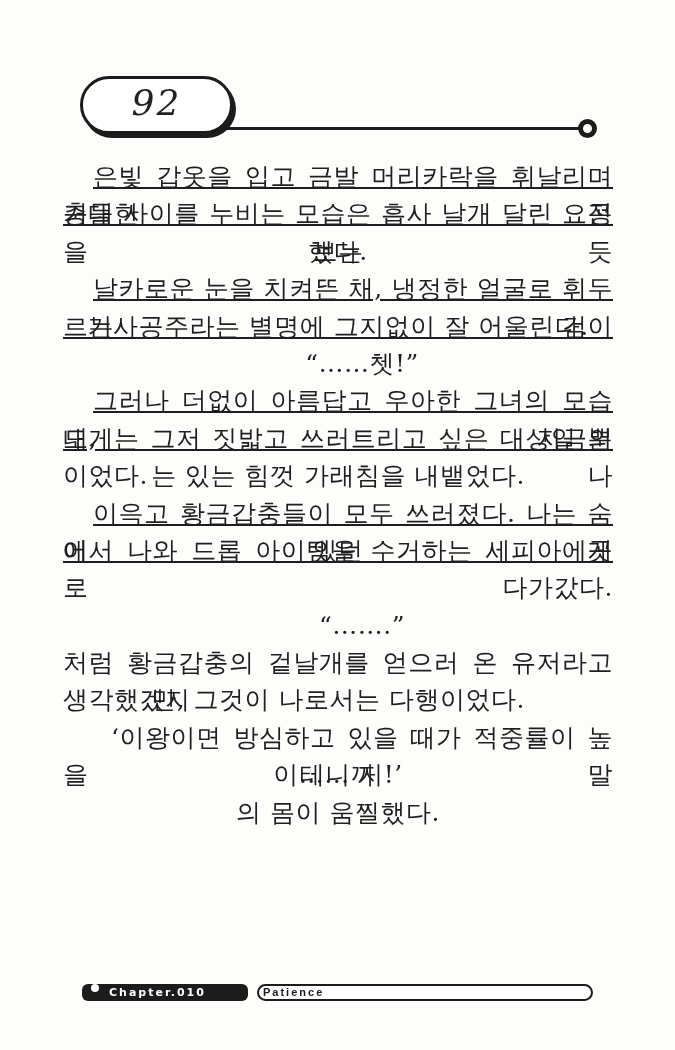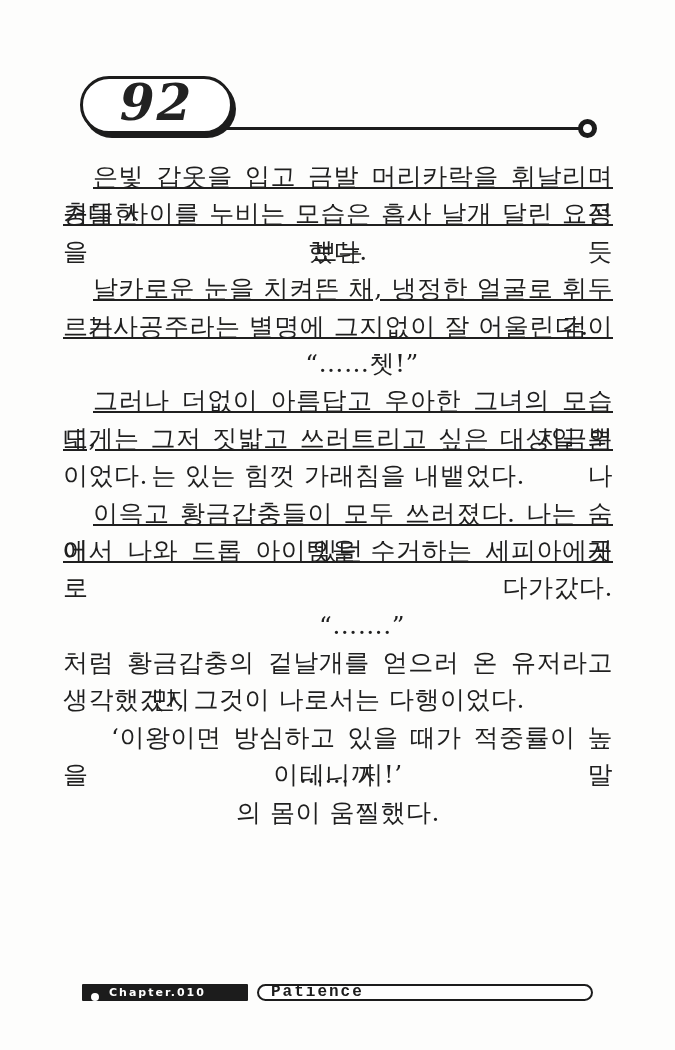--- a/index.html
+++ b/index.html
@@ -20,21 +20,21 @@
     position: absolute; left: 80px; top: 76px;
     width: 147px; height: 52px;
     background: #fff;
     border: 3px solid #1c1c1c;
     border-radius: 29px;
     box-shadow: 3px 4px 0 0 #1c1c1c;
     display: flex; align-items: center; justify-content: center;
     z-index: 2;
   }
   .num-pill .num {
-    font-size: 50px; font-weight: bold; font-style: italic;
+    font-size: 36px; font-weight: normal; font-style: italic;
     color: #222; letter-spacing: 2px; line-height: 50px;
     transform: translateY(-2px);
   }
   .header-rule {
     position: absolute; left: 222px; top: 127px;
     width: 358px; height: 3px; background: #1c1c1c; z-index: 1;
   }
   .header-ring {
     position: absolute; left: 578px; top: 119px;
     width: 9px; height: 9px;
@@ -60,22 +60,22 @@
     text-align: justify;
     text-align-last: justify;
   }
   .tl.i1 { text-indent: 30px; text-decoration: underline; }
   .tl.i2 { text-indent: 48px; }
 
   
   .footer-chapter-pill {
     position: absolute; left: 82px; top: 984px;
     width: 166px; height: 17px;
-    background: #1c1c1c; border-radius: 1px;
-    display: flex; align-items: flex-end;
+    background: #1c1c1c; border-radius: 6px;
+    display: flex; align-items: flex-start;
   }
   .footer-chapter-pill .dot {
     width: 8px; height: 8px; border-radius: 50%;
     background: #fff; margin-left: 9px; flex: 0 0 auto;
   }
   .footer-chapter-pill .label {
     color: #fff;
     font-family: "DejaVu Sans", "Liberation Sans", sans-serif;
     font-size: 11px; font-weight: bold;
     letter-spacing: 2px; margin-left: 10px;
@@ -84,23 +84,23 @@
   .footer-title-pill {
     position: absolute; left: 257px; top: 984px;
     width: 336px; height: 17px;
     background: #fff;
     border: 2px solid #1c1c1c; border-radius: 10px;
     box-sizing: border-box;
     display: flex; align-items: center;
   }
   .footer-title-pill .label {
     color: #1c1c1c;
-    font-family: Liberation Mono, monospace;
-    font-size: 16px; font-weight: bold;
-    letter-spacing: 2px; margin-left: 12px;
+    font-family: Liberation Sans, sans-serif;
+    font-size: 11px; font-weight: bold;
+    letter-spacing: 2px; margin-left: 4px;
     line-height: 13px;
   }
 </style>
 </head>
 <body>
 
 <div class="page">
 
   <div class="num-pill">
     <span class="num">92</span>

